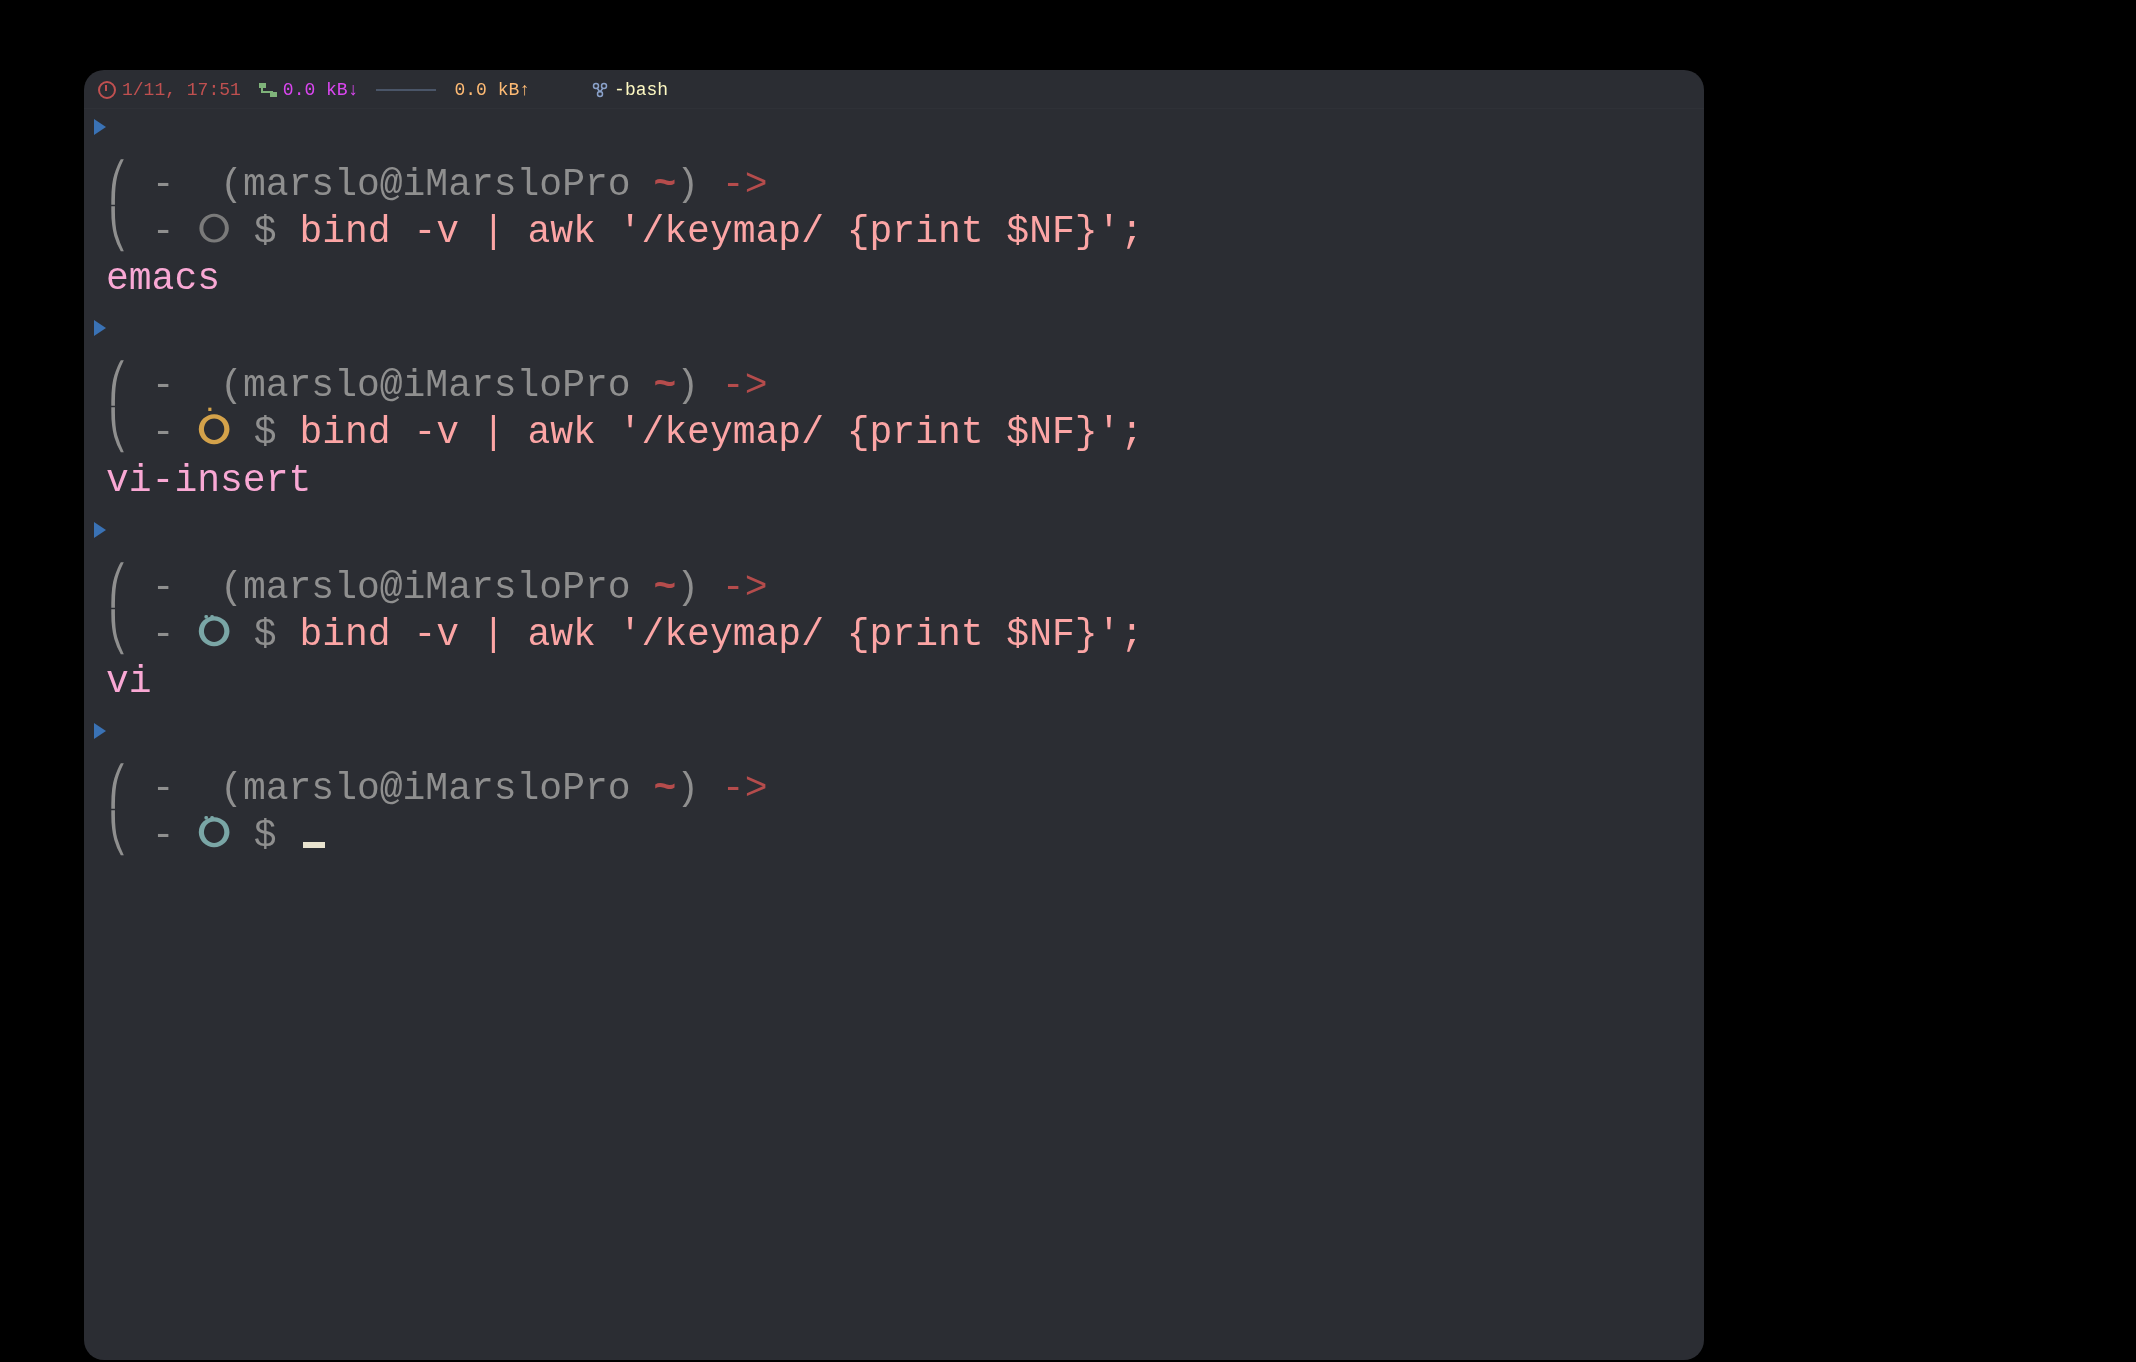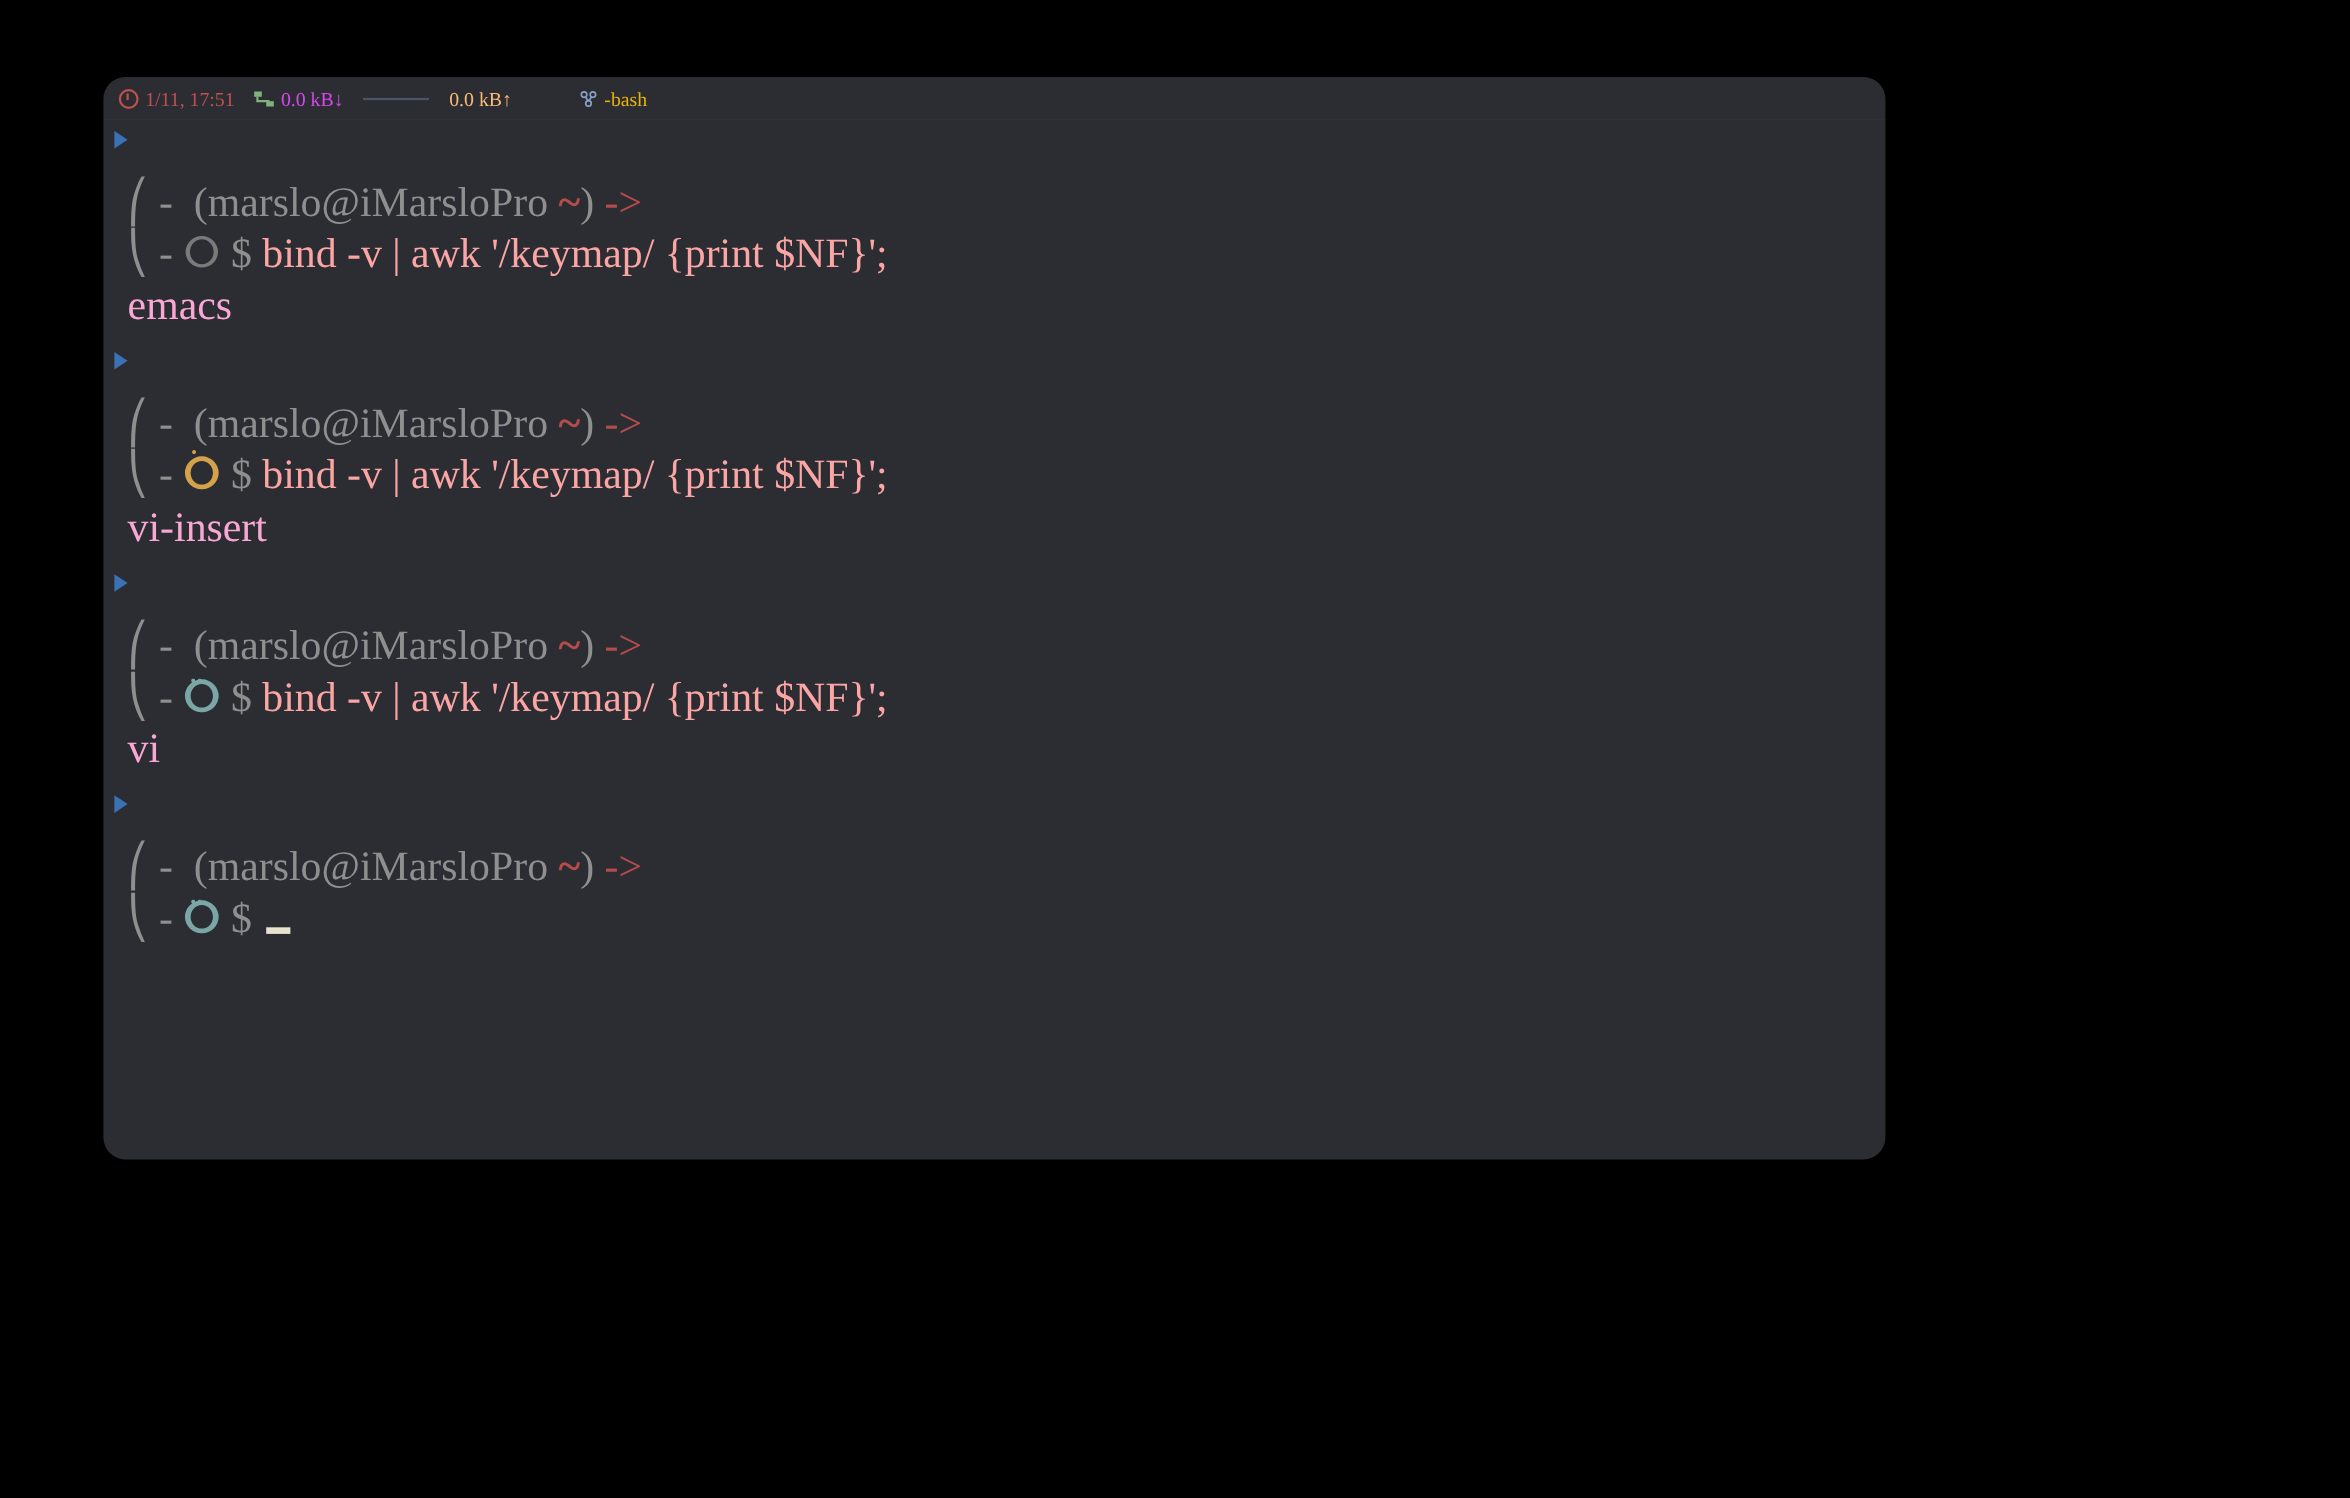--- a/index.html
+++ b/index.html
@@ -5,28 +5,28 @@
   html, body {
     margin: 0;
     padding: 0;
     width: 2136px;
     height: 1362px;
     background: #000;
     overflow: hidden;
   }
   .terminal {
     position: absolute;
-    left: 94px;
+    left: 84px;
     top: 70px;
     width: 1620px;
-    height: 984px;
+    height: 1290px;
     background: #2b2d33;
     border-radius: 20px;
     box-shadow: 0 0 30px rgba(0,0,0,0.8);
-    font-family: Liberation Serif, serif;
+    font-family: Liberation Mono, monospace;
     color: #d9d6c4;
     overflow: hidden;
   }
   .titlebar {
     display: flex;
     align-items: center;
     gap: 18px;
     height: 36px;
     padding: 2px 14px 0 14px;
     font-size: 18px;
@@ -40,21 +40,21 @@
   .tb-clock-icon::after{
     content:""; position:absolute; left:5px; top:2px; width:2px; height:6px;
     background:#c05050;
   }
   .tb-date { color:#c05050; }
   .tb-net-icon svg { display:block; }
   .tb-net { color:#d946ef; }
   .tb-div { width: 60px; height: 2px; background:#4a5568; display:inline-block; }
   .tb-up { color:#fdba74; }
   .tb-tree-icon svg { display:block; }
-  .tb-proc { color:#eab308; }
+  .tb-proc { color:#fef9c3; }
 
   .body {
     padding: 6px 10px 10px 10px;
     font-size: 38px;
     line-height: 1.24;
     white-space: pre;
   }
 
   .arrow-line { height: 28px; position: relative; }
   .arrow {

